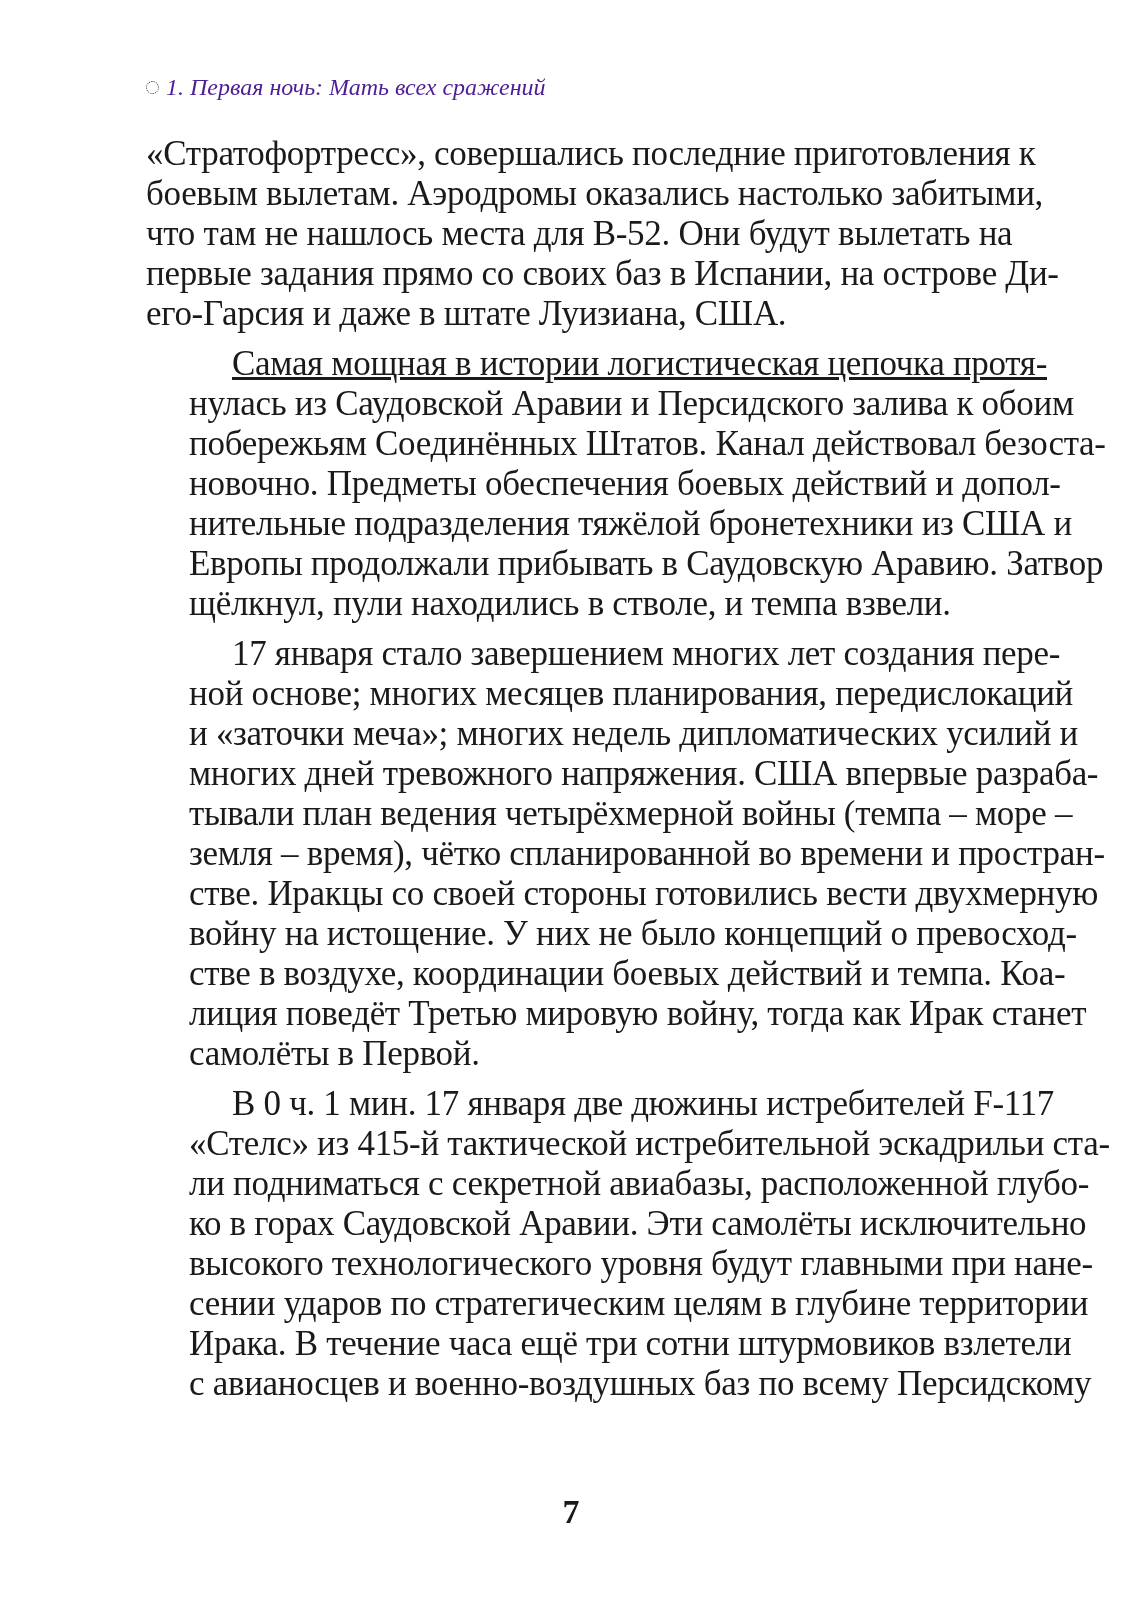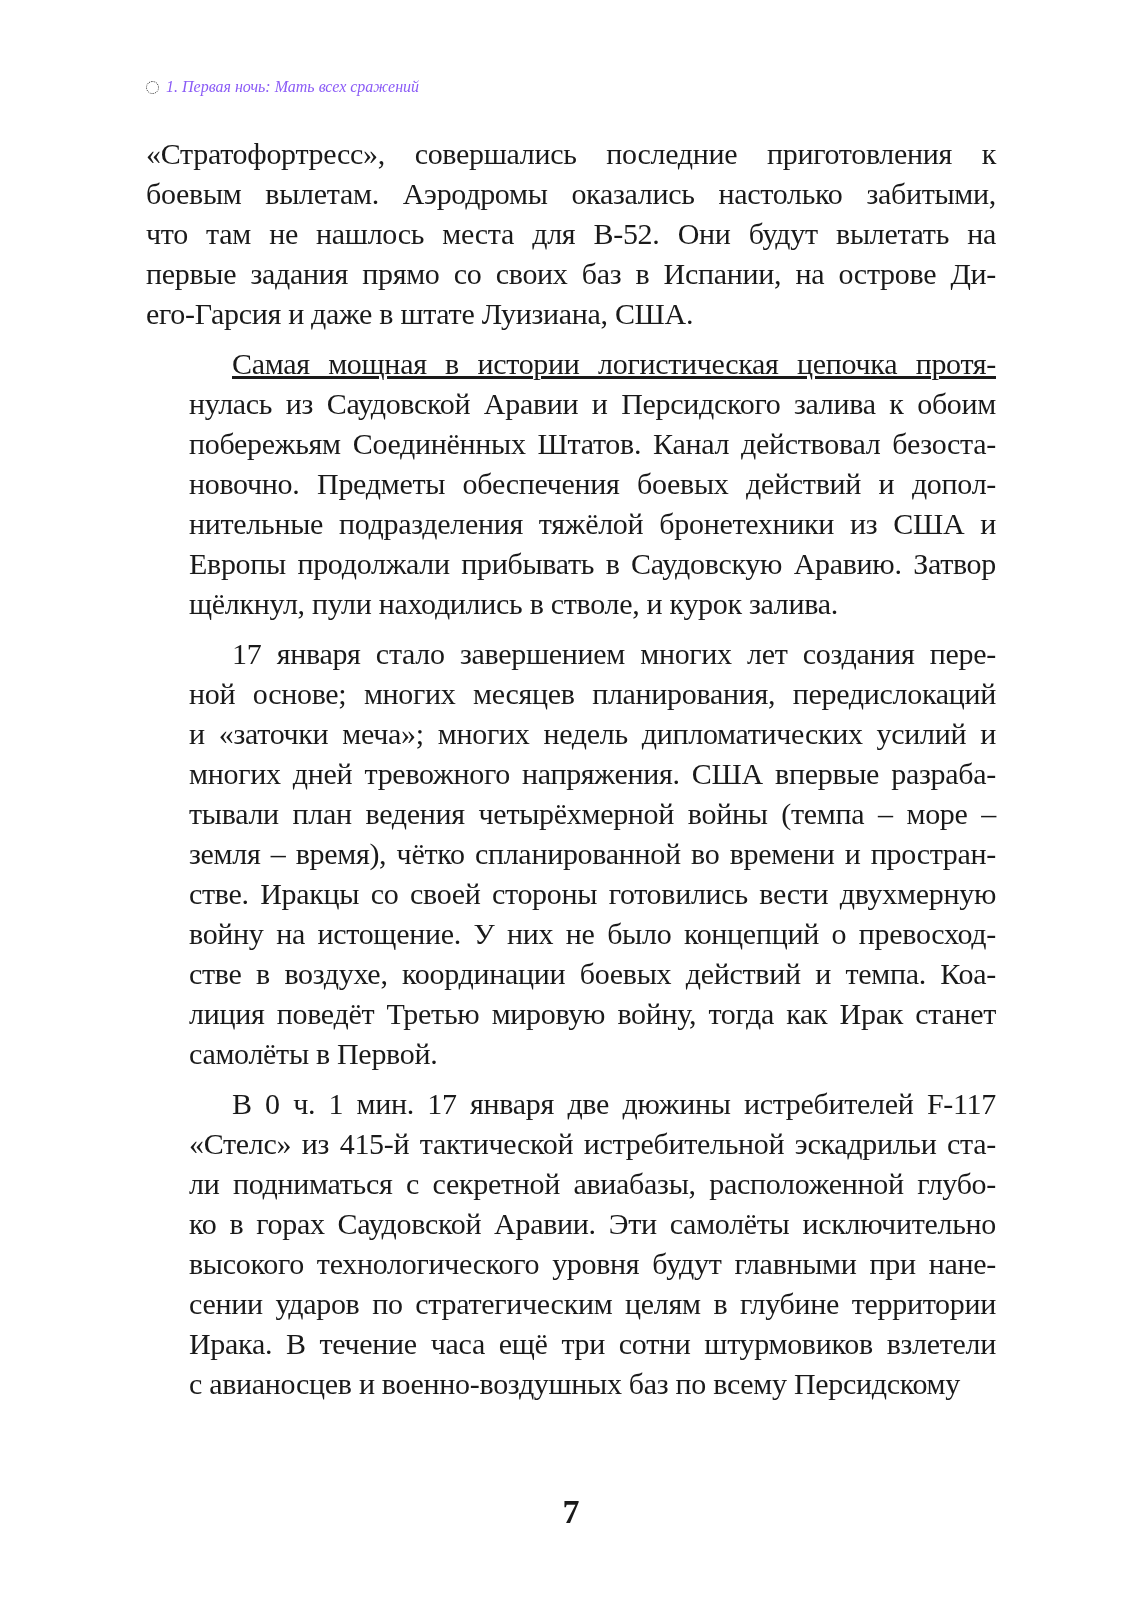--- a/index.html
+++ b/index.html
@@ -19,42 +19,42 @@
       position: absolute;
       left: 0; top: 0;
       width: 1142px;
       height: 1615px;
     }
     .running-head {
       position: absolute;
       left: 146px;
       top: 74px;
       font-style: italic;
-      font-size: 16px;
+      font-size: 24px;
       line-height: 26px;
-      color: #8b5cf6;
+      color: #4c1d95;
       display: flex;
       align-items: center;
     }
     .running-head .ring {
       display: inline-block;
       width: 11px;
       height: 11px;
       border: 1.5px dotted #222;
       border-radius: 50%;
       margin-right: 7px;
       position: relative;
       top: 0px;
     }
     .body-text {
       position: absolute;
       left: 146px;
       top: 134px;
       width: 850px;
-      font-size: 30px;
+      font-size: 35px;
       line-height: 40px;
       text-align: justify;
       letter-spacing: -0.3px;
       word-spacing: 0px;
     }
     .para {
       margin: 0 0 10px 0;
       text-indent: 0;
     }
     .para.indent {
@@ -98,21 +98,21 @@
         <span class="line">первые задания прямо со своих баз в Испании, на острове Ди-</span>
         <span class="line last">его-Гарсия и даже в штате Луизиана, США.</span>
       </div>
       <div class="para indent">
         <span class="line" style="padding-left: 43px; text-decoration: underline;">Самая мощная в истории логистическая цепочка протя-</span>
         <span class="line">нулась из Саудовской Аравии и Персидского залива к обоим</span>
         <span class="line">побережьям Соединённых Штатов. Канал действовал безоста-</span>
         <span class="line">новочно. Предметы обеспечения боевых действий и допол-</span>
         <span class="line">нительные подразделения тяжёлой бронетехники из США и</span>
         <span class="line">Европы продолжали прибывать в Саудовскую Аравию. Затвор</span>
-        <span class="line last">щёлкнул, пули находились в стволе, и курок залива.</span>
+        <span class="line last">щёлкнул, пули находились в стволе, и темпа взвели.</span>
       </div>
       <div class="para indent">
         <span class="line" style="padding-left: 43px;">17 января стало завершением многих лет создания пере-</span>
         <span class="line">ной основе; многих месяцев планирования, передислокаций</span>
         <span class="line">и «заточки меча»; многих недель дипломатических усилий и</span>
         <span class="line">многих дней тревожного напряжения. США впервые разраба-</span>
         <span class="line">тывали план ведения четырёхмерной войны (темпа – море –</span>
         <span class="line">земля – время), чётко спланированной во времени и простран-</span>
         <span class="line">стве. Иракцы со своей стороны готовились вести двухмерную</span>
         <span class="line">войну на истощение. У них не было концепций о превосход-</span>

